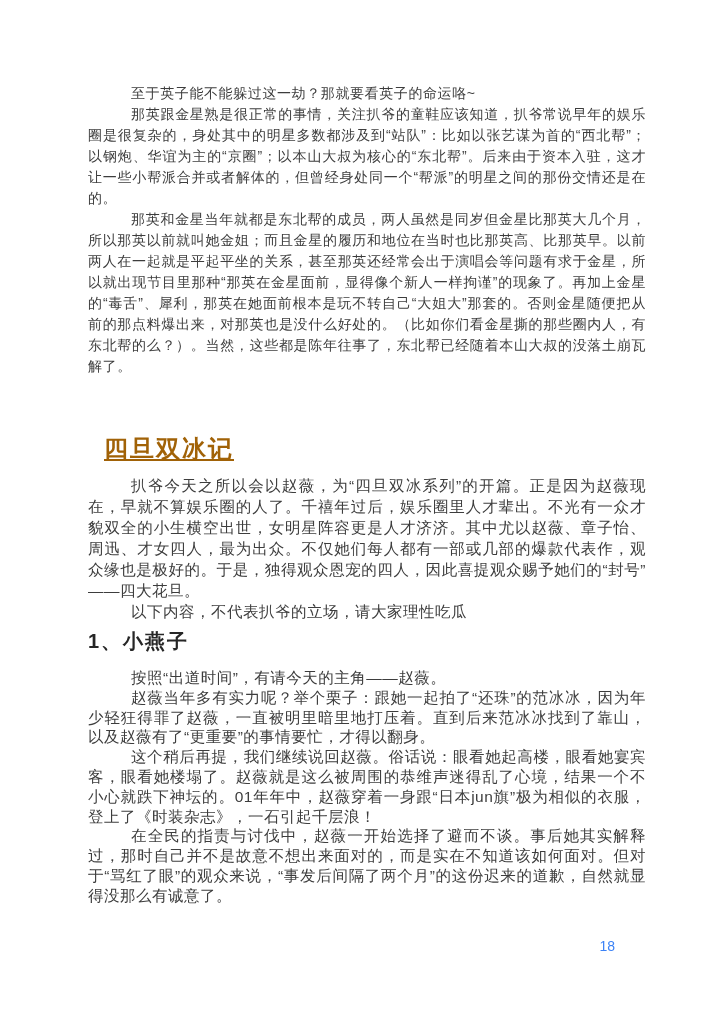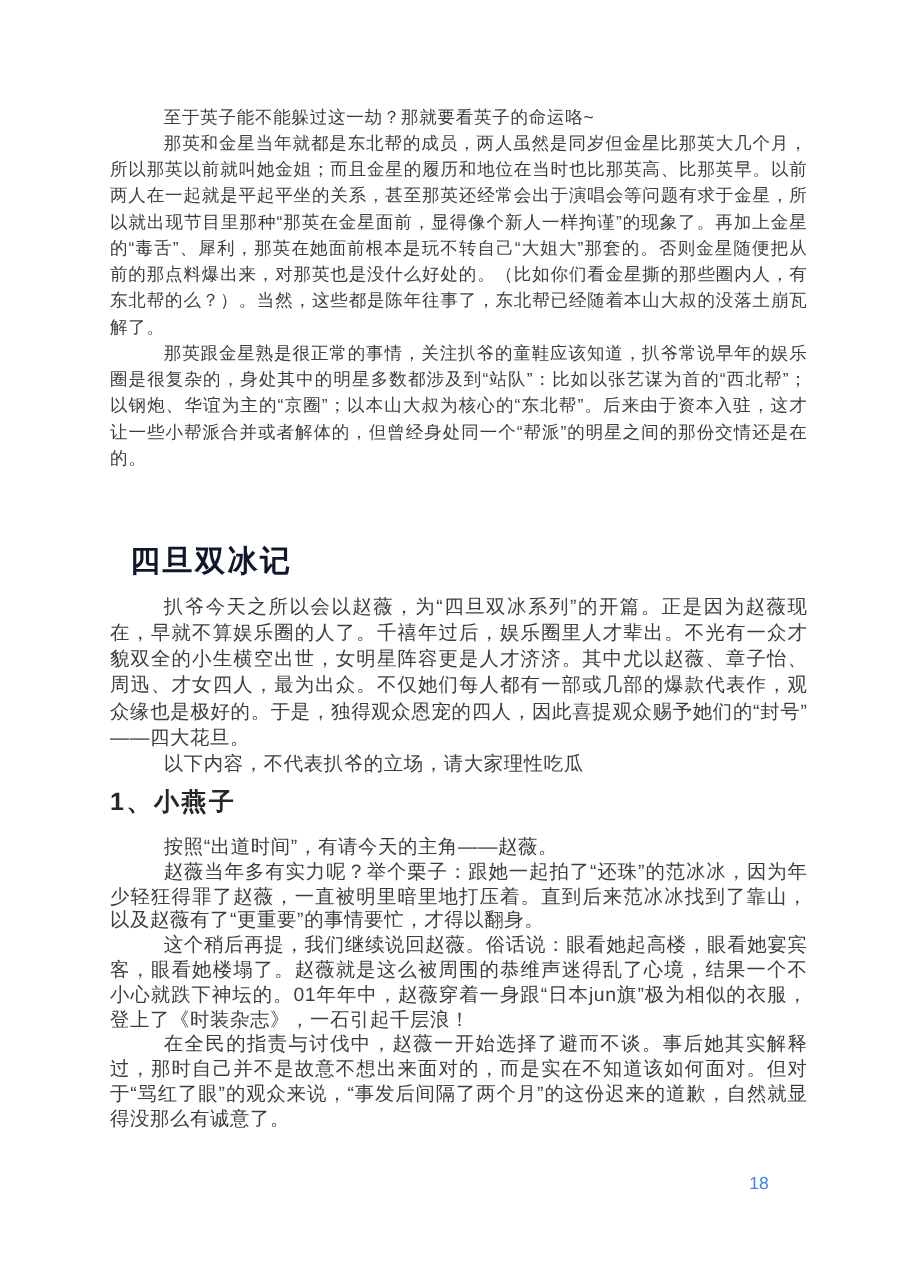--- a/index.html
+++ b/index.html
@@ -20,23 +20,24 @@
     text-indent: 43px;
   }
   .intro .para {
     font-size: 14px;
     line-height: 21px;
     letter-spacing: 0.6px;
   }
   .chapter-title {
     font-size: 24px;
     font-weight: 700;
-    color: #0f172a;
+    color: #a16207;
     margin: 56px 0 10px 16px;
     letter-spacing: 2px;
+    text-decoration: underline;
   }
   .chapter-intro .para {
     font-size: 15.5px;
     line-height: 21px;
     letter-spacing: 0.5px;
   }
   .section-title {
     font-size: 20px;
     font-weight: 700;
     color: #262626;
@@ -57,22 +58,22 @@
     color: #3b82f6;
   }
 </style>
 </head>
 <body>
 
 <div class="page">
 
   <div class="intro">
     <p class="para">至于英子能不能躲过这一劫？那就要看英子的命运咯~</p>
+    <p class="para">那英跟金星熟是很正常的事情，关注扒爷的童鞋应该知道，扒爷常说早年的娱乐圈是很复杂的，身处其中的明星多数都涉及到“站队”：比如以张艺谋为首的“西北帮”；以钢炮、华谊为主的“京圈”；以本山大叔为核心的“东北帮”。后来由于资本入驻，这才让一些小帮派合并或者解体的，但曾经身处同一个“帮派”的明星之间的那份交情还是在的。</p>
     <p class="para">那英和金星当年就都是东北帮的成员，两人虽然是同岁但金星比那英大几个月，所以那英以前就叫她金姐；而且金星的履历和地位在当时也比那英高、比那英早。以前两人在一起就是平起平坐的关系，甚至那英还经常会出于演唱会等问题有求于金星，所以就出现节目里那种“那英在金星面前，显得像个新人一样拘谨”的现象了。再加上金星的“毒舌”、犀利，那英在她面前根本是玩不转自己“大姐大”那套的。否则金星随便把从前的那点料爆出来，对那英也是没什么好处的。（比如你们看金星撕的那些圈内人，有东北帮的么？）。当然，这些都是陈年往事了，东北帮已经随着本山大叔的没落土崩瓦解了。</p>
-    <p class="para">那英跟金星熟是很正常的事情，关注扒爷的童鞋应该知道，扒爷常说早年的娱乐圈是很复杂的，身处其中的明星多数都涉及到“站队”：比如以张艺谋为首的“西北帮”；以钢炮、华谊为主的“京圈”；以本山大叔为核心的“东北帮”。后来由于资本入驻，这才让一些小帮派合并或者解体的，但曾经身处同一个“帮派”的明星之间的那份交情还是在的。</p>
   </div>
 
   <h1 class="chapter-title">四旦双冰记</h1>
 
   <div class="chapter-intro">
     <p class="para">扒爷今天之所以会以赵薇，为“四旦双冰系列”的开篇。正是因为赵薇现在，早就不算娱乐圈的人了。千禧年过后，娱乐圈里人才辈出。不光有一众才貌双全的小生横空出世，女明星阵容更是人才济济。其中尤以赵薇、章子怡、周迅、才女四人，最为出众。不仅她们每人都有一部或几部的爆款代表作，观众缘也是极好的。于是，独得观众恩宠的四人，因此喜提观众赐予她们的“封号”——四大花旦。</p>
     <p class="para">以下内容，不代表扒爷的立场，请大家理性吃瓜</p>
   </div>
 
   <h2 class="section-title">1、小燕子</h2>

